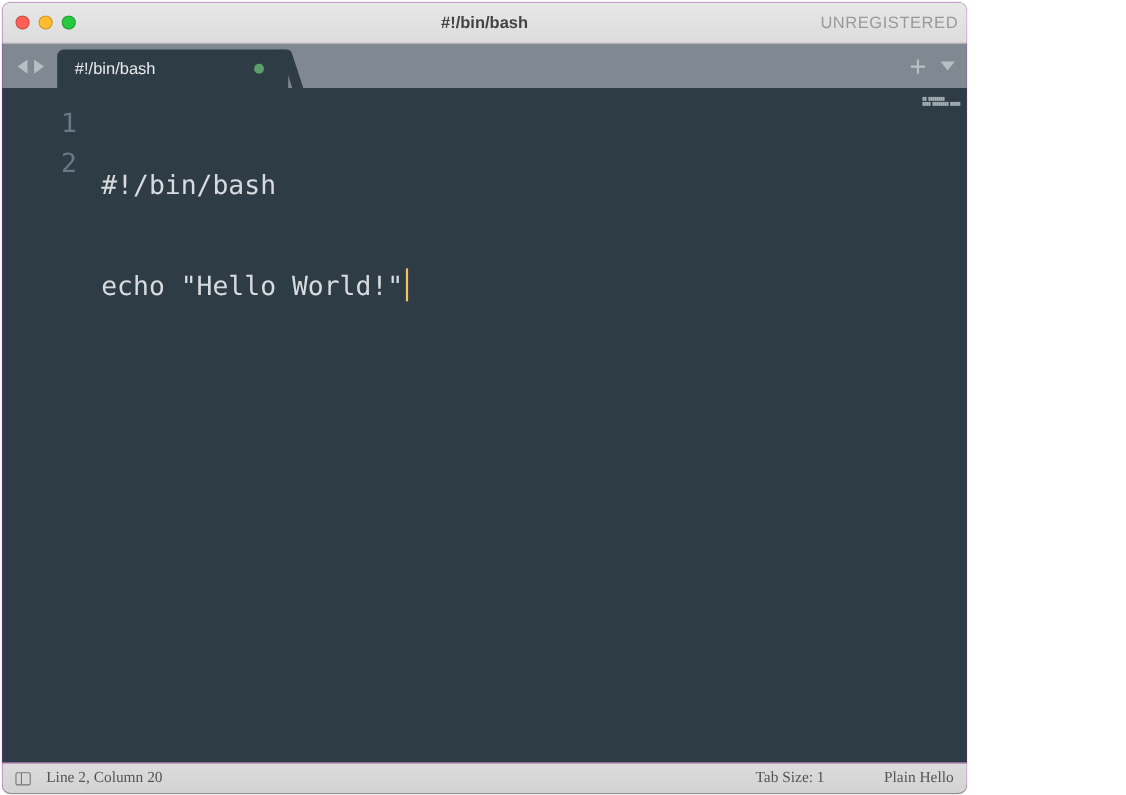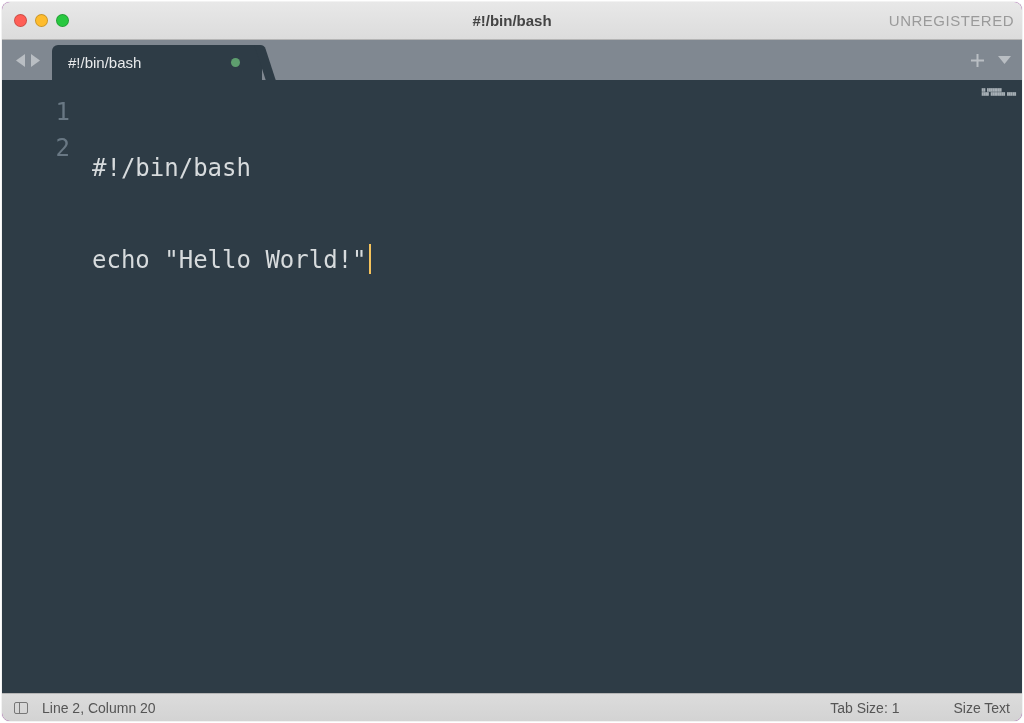--- a/index.html
+++ b/index.html
@@ -4,21 +4,21 @@
   <style>
     * { margin: 0; padding: 0; box-sizing: border-box; }
     body {
       font-family: -apple-system, BlinkMacSystemFont, "Segoe UI", sans-serif;
       background: #fff;
       width: 1024px;
       height: 723px;
       overflow: hidden;
     }
     .window {
-      width: 1020px;
+      width: 877px;
       height: 719px;
       margin: 2px;
       border-radius: 8px;
       overflow: hidden;
       box-shadow: 0 0 1px rgba(0,0,0,0.5);
       display: flex;
       flex-direction: column;
       background: #a21caf;
     }
     
@@ -175,20 +175,21 @@
     .statusbar {
       height: 28px;
       background: linear-gradient(#dcdcdc, #d3d3d3);
       border-top: 1px solid #b5b5b5;
       display: flex;
       align-items: center;
       font-size: 14px;
       color: #555;
       padding: 0 12px;
       gap: 14px;
+      font-family: Liberation Serif, serif;
     }
     .panel-icon {
       width: 14px;
       height: 12px;
       border: 1.2px solid #777;
       border-radius: 2px;
       position: relative;
     }
     .panel-icon::after {
       content: "";
@@ -251,16 +252,16 @@
     </div>
     <div class="minimap">██ ████████
 ████ ████████ █████</div>
   </div>
 
   <div class="statusbar">
     <div class="panel-icon"></div>
     <div class="status-item">Line 2, Column 20</div>
     <div class="status-spacer"></div>
     <div class="status-item">Tab Size: 1</div>
-    <div class="status-item" style="margin-left:40px">Size Text</div>
+    <div class="status-item" style="margin-left:40px">Plain Hello</div>
   </div>
 
 </div>
 
 </body></html>

